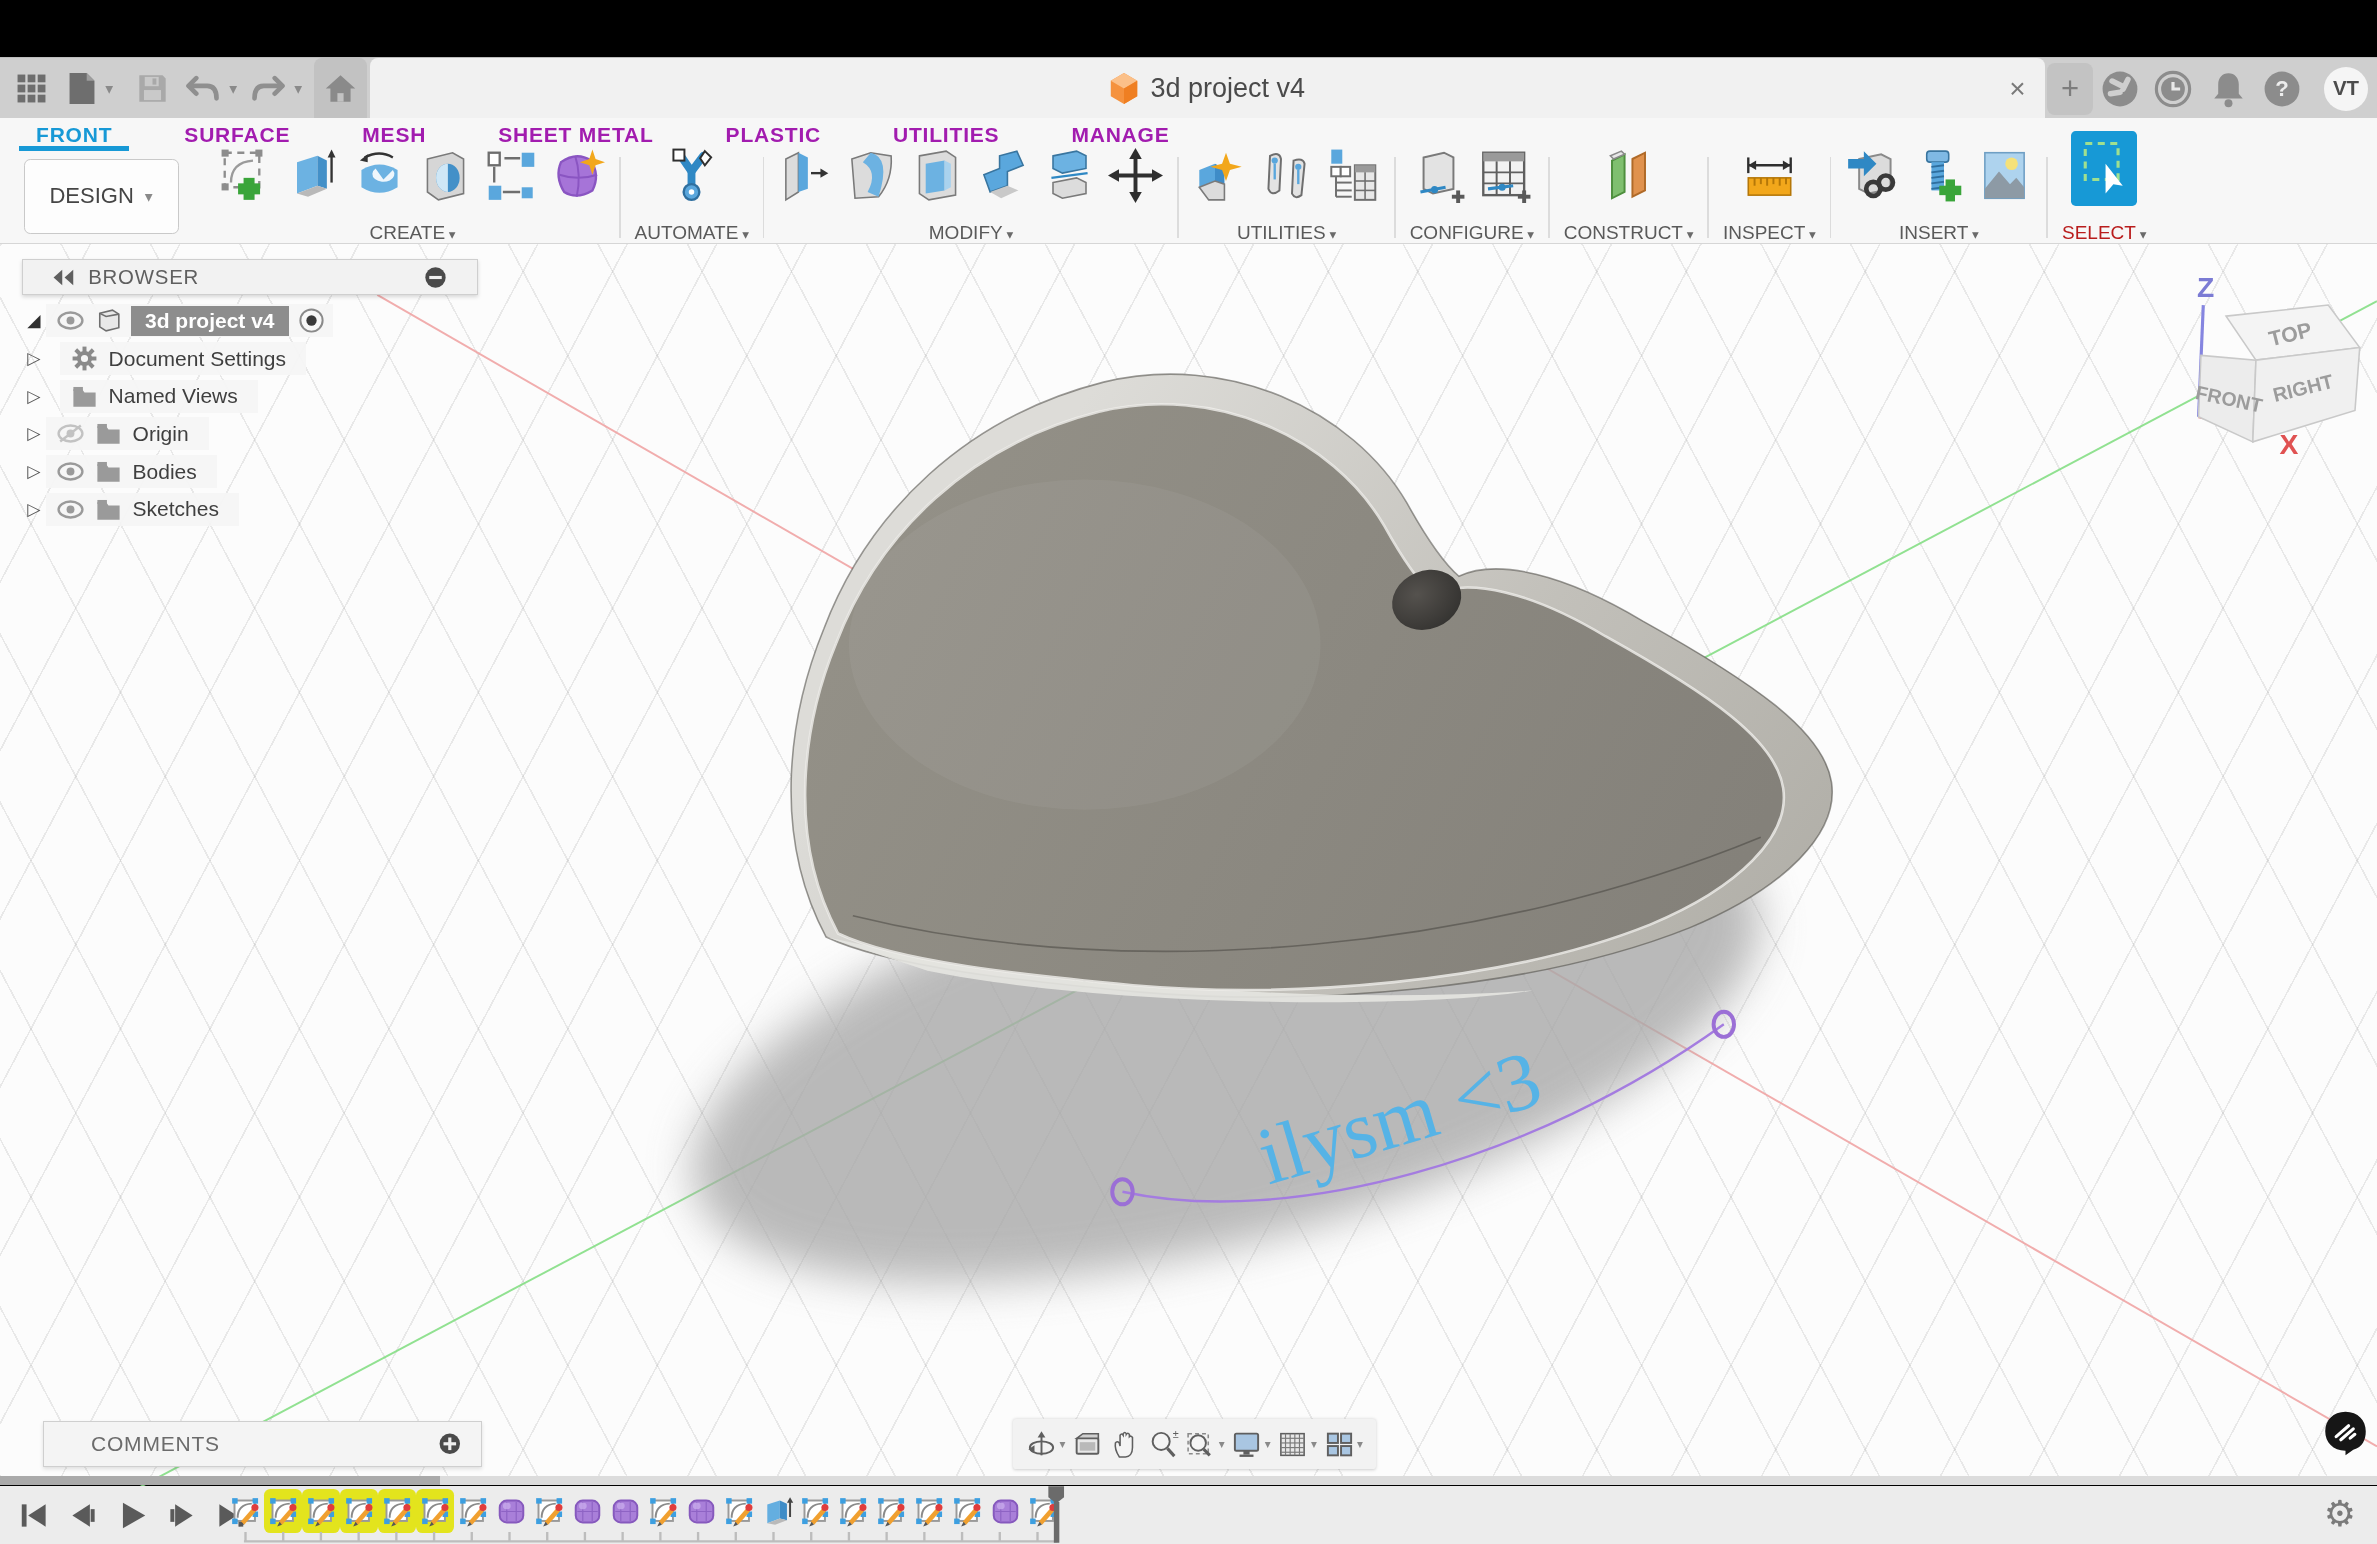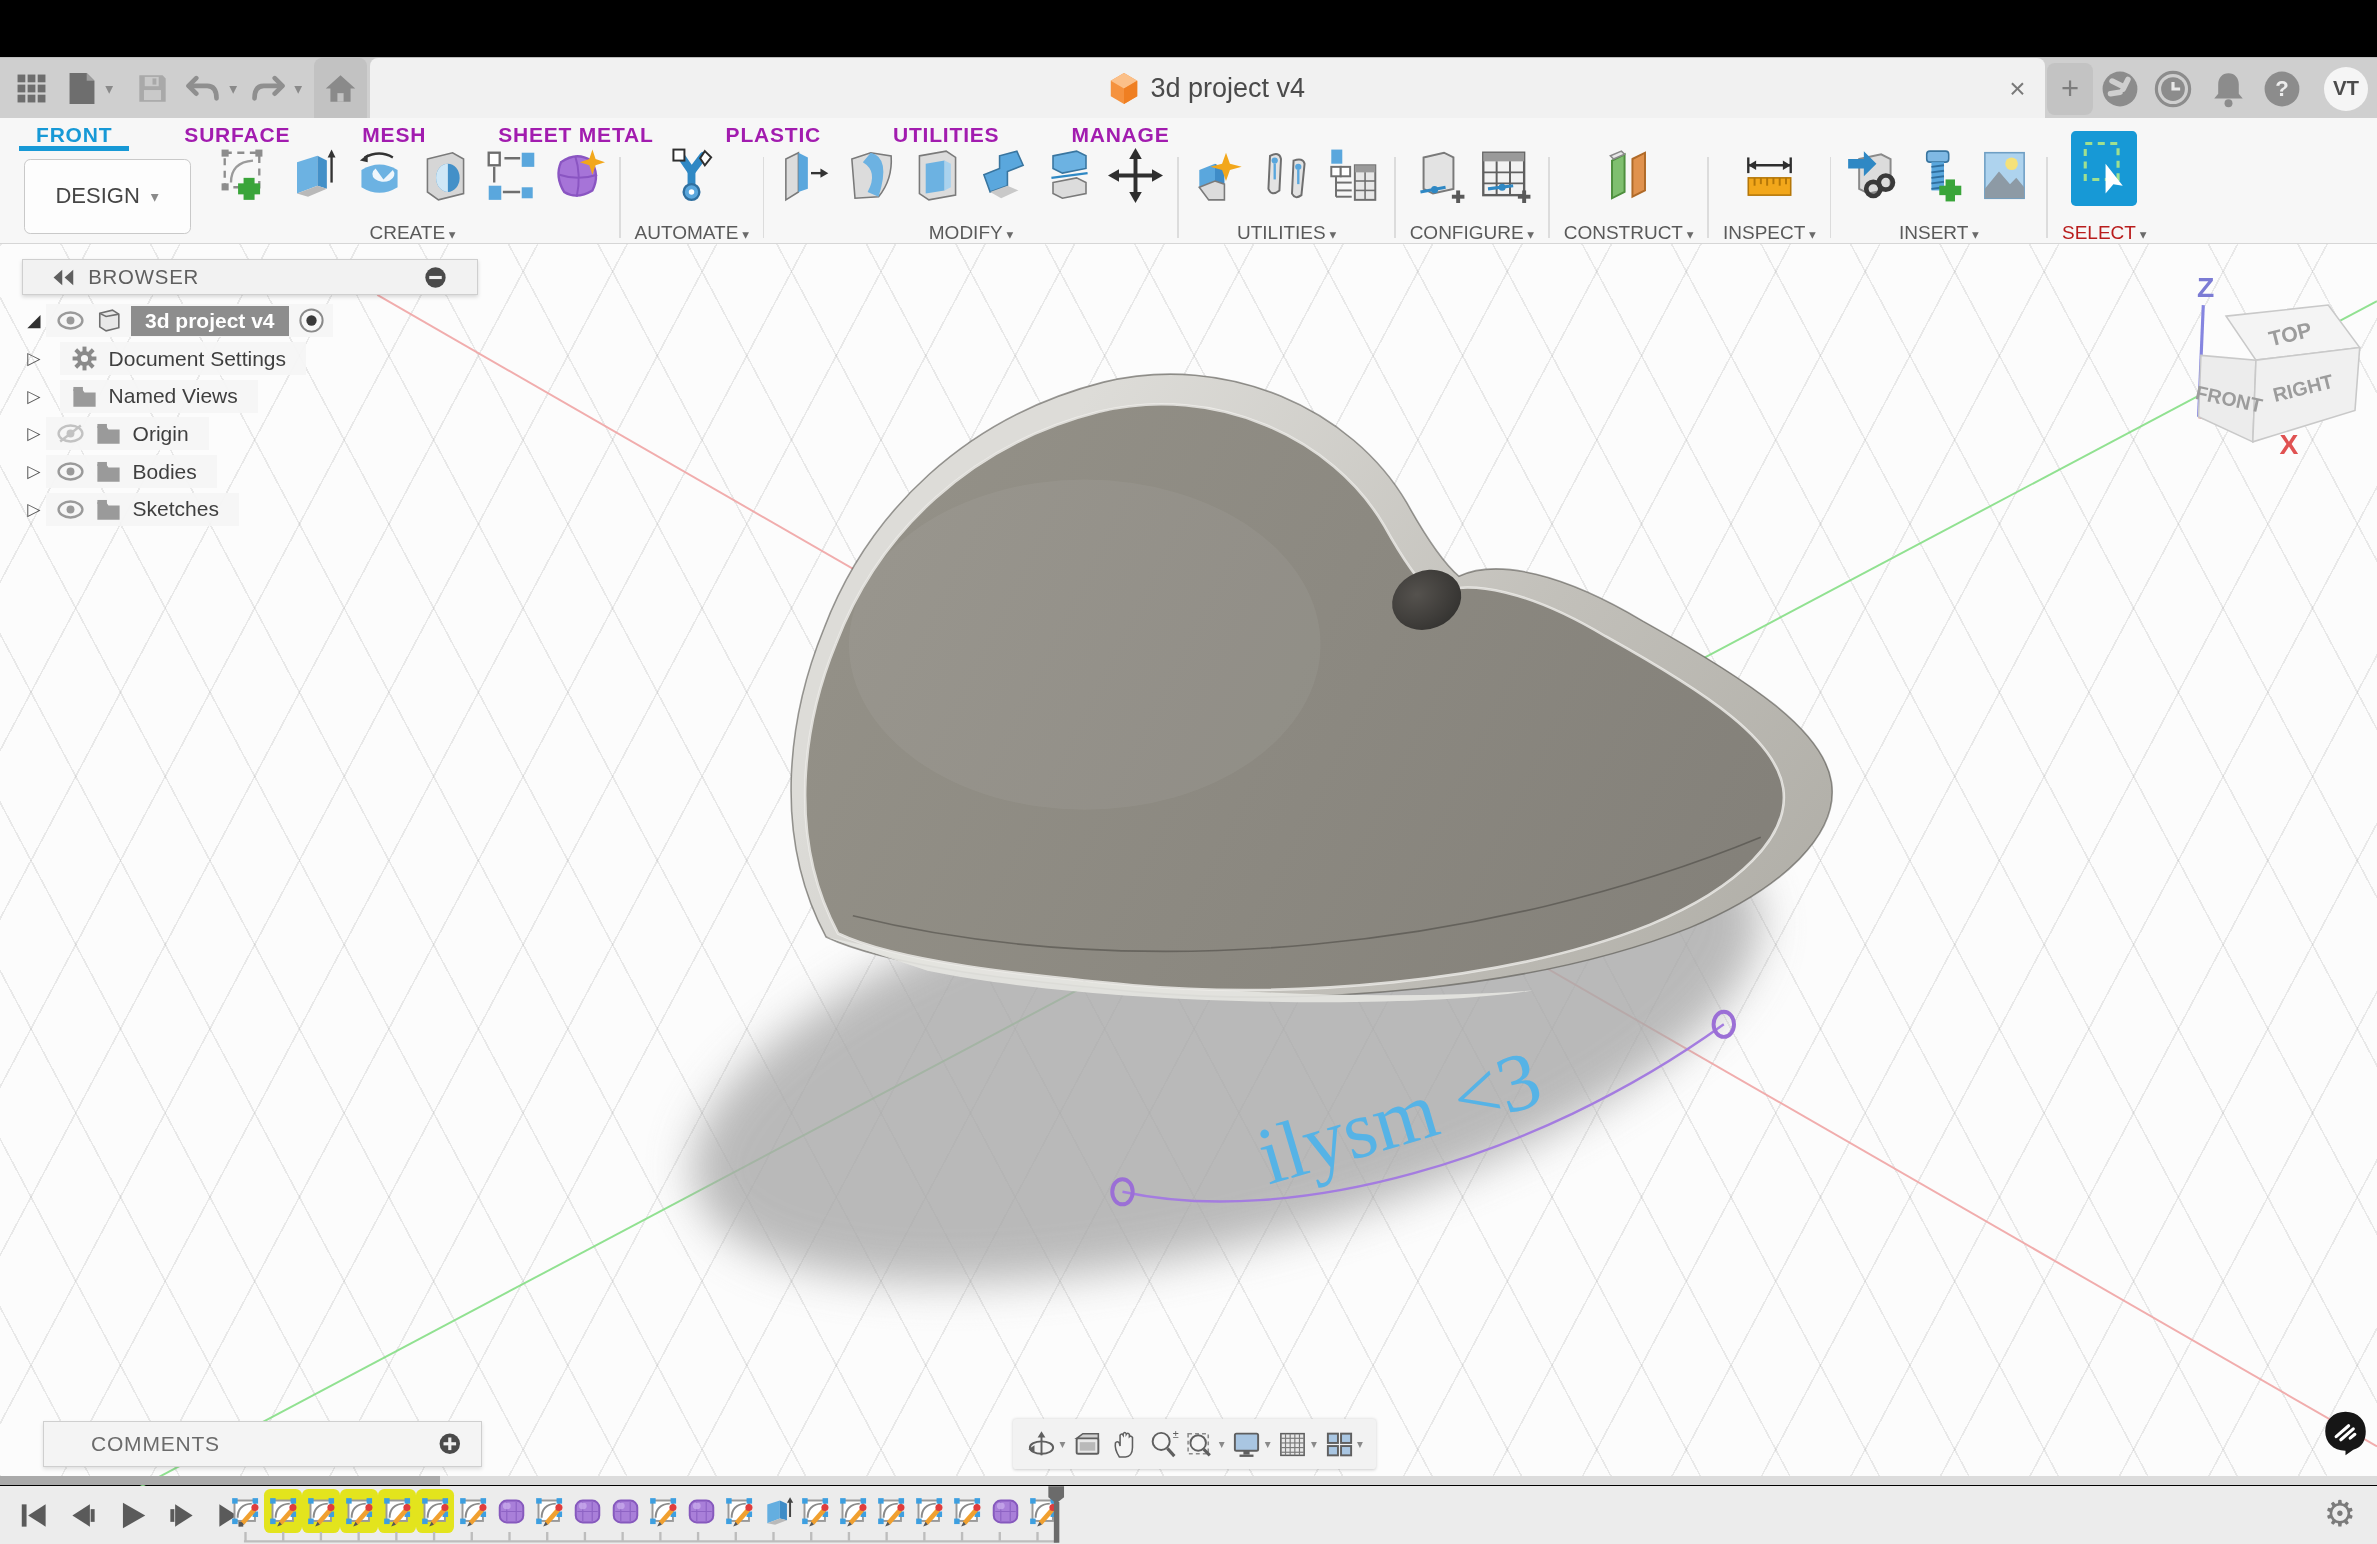--- a/index.html
+++ b/index.html
@@ -25,21 +25,21 @@
 
   
   #ribbontabs { left:0; top:118px; width:2377px; height:33px; background:#f7f7f7; display:flex; align-items:center; }
   .rtab { position:relative; height:33px; display:flex; align-items:center; padding:0 36px; font-size:21px;
           letter-spacing:0.8px; color:#a21caf; font-weight:bold; }
   .rtab.active { color:#1799d6; }
   .rtab.active::after { content:""; position:absolute; left:19px; right:19px; bottom:0; height:5.5px; background:#1799d6; }
 
   
   #toolbar { left:0; top:151px; width:2377px; height:93px; background:#f7f7f7; border-bottom:1.6px solid #d6d6d6; }
-  #design-btn { left:23.6px; top:7.9px; width:167px; height:75px; background:#fdfdfd; border:1.6px solid #c9c9c9;
+  #design-btn { left:23.6px; top:7.9px; width:155px; height:75px; background:#fdfdfd; border:1.6px solid #c9c9c9;
                 border-radius:6.3px; display:flex; align-items:center; justify-content:center; gap:11px;
                 font-size:22px; color:#454545; }
   #groups { left:206px; top:0; right:0; height:93px; display:flex; }
   .group { display:flex; flex-direction:column; align-items:center; justify-content:flex-end; padding:3.1px 14px 0;gap:21px; }
   .group .icons { height:63px; display:flex; align-items:center; gap:11px; }
   .group .glabel { font-size:19px; color:#5a5a5a; margin-top:-1.6px; }
   .group .glabel::after { content:" ▾"; font-size:13.4px; color:#6a6a6a; }
   .gsep { width:1.6px; background:#dcdcdc; margin:6.3px 0; }
   .ticon { width:55px; height:55px; }
   .ticon svg { width:100%; height:100%; }

